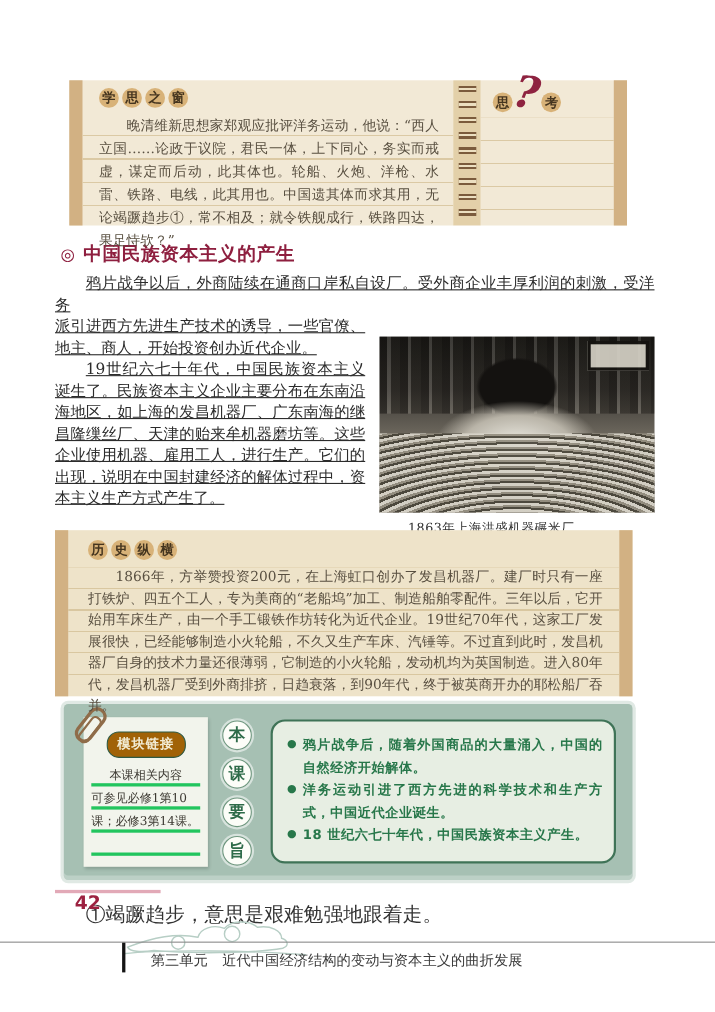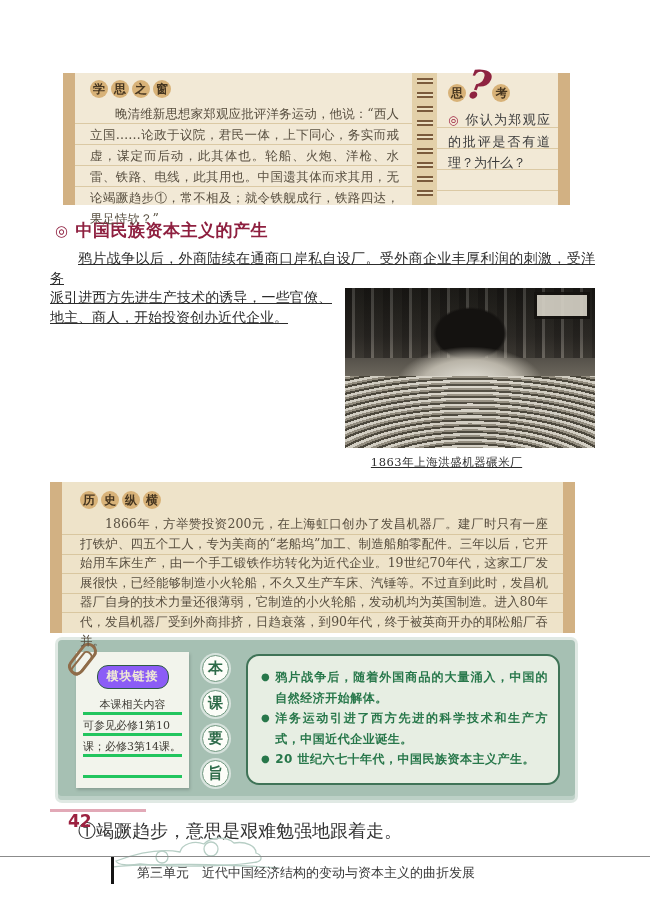--- a/index.html
+++ b/index.html
@@ -54,21 +54,21 @@
   }
   .hmark { font-size:15px; margin-right:7px; }
 
   
   .body-text { position:absolute; left:50px; top:249px; width:545px; color:#2c2c2c;text-decoration:underline; }
   .pline { font-size:14px; line-height:19.5px; text-align:justify; }
   .pline.first { text-indent:2em; }
   .cols { display:flex; gap:13px; }
   .left-col { width:282px; }
   .left-col .indent { text-indent:2em; }
-  .photo-block { width:203px; }
+  .photo-block { width:203px; margin-top:18px; }
   .photo { position:relative; width:250px; height:160px; overflow:hidden;
     background:linear-gradient(to bottom,#201f1c 0%,#3a3733 30%,#6b665c 55%,#8a8478 100%); }
   .ph-top { position:absolute; left:0; top:0; width:100%; height:44%;
     background:repeating-linear-gradient(90deg, rgba(10,8,6,.85) 0 7px, rgba(235,230,220,.25) 7px 10px, rgba(20,18,14,.7) 10px 19px);
     opacity:.55; }
   .ph-sign { position:absolute; right:5px; top:4px; width:56px; height:27px; background:#d8d4c8; border:3px solid #151310; opacity:.9; }
   .ph-person { position:absolute; left:50%; top:2%; width:150px; height:95px; transform:translateX(-50%);
     background:radial-gradient(ellipse 58px 42px at 50% 45%, #141210 0 58%, rgba(0,0,0,0) 64%); }
   .ph-mound { position:absolute; left:50%; top:26%; width:230px; height:110px; transform:translateX(-50%);
     background:radial-gradient(ellipse 100px 52px at 50% 50%, #eceae2 0%, #b9b4a8 48%, rgba(150,144,132,0) 74%); }
@@ -86,21 +86,21 @@
   
   .keynote { position:absolute; left:58px; top:640px; width:517px; height:160px;
     background:#a6c0b3; border-radius:4px;
     box-shadow:0 0 0 3px rgba(166,192,179,.35), inset 0 -4px 0 rgba(255,255,255,.25); }
   .note-card { position:absolute; left:18px; top:12px; width:113px; height:136px; background:#f2f4ec;
     box-shadow:1px 2px 3px rgba(0,0,0,.18); }
   .paperclip { position:absolute; left:-2px; top:-11px; width:17px; height:36px;
     border:3px solid #8f6c49; border-radius:8px; transform:rotate(38deg); background:transparent; }
   .paperclip::after { content:""; position:absolute; left:2px; top:5px; width:7px; height:24px;
     border:2px solid #8f6c49; border-radius:5px; }
-  .ml-badge { margin:13px auto 5px; width:fit-content; background:#8b5cf6; color:#f2ecd4;
+  .ml-badge { margin:13px auto 5px; width:fit-content; background:#a16207; color:#f2ecd4;
     font-family:"DejaVu Sans","Liberation Sans",sans-serif; font-weight:bold; font-size:12px;
     padding:2px 9px 3px; border-radius:11px; letter-spacing:1px; border:1px solid #2e5a44; }
   .ml-lines { margin:2px 7px 0; font-size:11px; color:#3d3a33; }
   .ml-line { border-bottom:3px solid #22c55e; line-height:21px; height:21px; white-space:nowrap; overflow:hidden; }
   .ml-line.fl { text-indent:1.5em; }
   .circle-col { position:absolute; left:144px; top:15px; display:flex; flex-direction:column; gap:8px; }
   .gchar { width:27px; height:27px; border-radius:50%; background:#fcfdf8; border:1px solid #6f977f;
     color:#2e6b49; font-weight:bold; font-size:15px; display:flex; align-items:center; justify-content:center;
     font-family:"DejaVu Sans","Liberation Sans",sans-serif; box-shadow:0 0 0 2px rgba(255,255,255,.55); }
   .bullet-box { position:absolute; left:188px; top:14px; width:314px; height:131px; background:#e7eee3;
@@ -139,33 +139,33 @@
       </div>
     </div>
     <div class="binding"></div>
     <div class="card-right">
       <div class="cr-inner ruled">
         <div class="sikao-title">
           <span class="cchar">思</span>
           <span class="bigq">?</span>
           <span class="cchar">考</span>
         </div>
-        <p class="sikao-text"><span class="red-marker">◎</span> <span>你认为郑观应的批评是否有道理？为什么？</span></p>
       </div>
       <div class="strip-r"></div>
     </div>
   </div>
 
   <h2 class="heading"><span class="hmark">◎</span><span>中国民族资本主义的产生</span></h2>
 
   <div class="body-text">
     <p class="pline first">鸦片战争以后，外商陆续在通商口岸私自设厂。受外商企业丰厚利润的刺激，受洋务</p>
     <div class="cols">
       <div class="left-col">
         <p class="pline">派引进西方先进生产技术的诱导，一些官僚、地主、商人，开始投资创办近代企业。</p>
+        <p class="pline indent">19世纪六七十年代，中国民族资本主义诞生了。民族资本主义企业主要分布在东南沿海地区，如上海的发昌机器厂、广东南海的继昌隆缫丝厂、天津的贻来牟机器磨坊等。这些企业使用机器、雇用工人，进行生产。它们的出现，说明在中国封建经济的解体过程中，资本主义生产方式产生了。</p>
       </div>
       <figure class="photo-block">
         <div class="photo">
           <div class="ph-top"></div>
           <div class="ph-sign"></div>
           <div class="ph-person"></div>
           <div class="ph-mound"></div>
           <div class="ph-arcs"></div>
         </div>
         <figcaption class="photo-caption">1863年上海洪盛机器碾米厂</figcaption>
@@ -208,21 +208,21 @@
       <div class="bullet-item">
           <span class="dot">●</span>
           <span>鸦片战争后，随着外国商品的大量涌入，中国的自然经济开始解体。</span>
         </div>
       <div class="bullet-item">
           <span class="dot">●</span>
           <span>洋务运动引进了西方先进的科学技术和生产方式，中国近代企业诞生。</span>
         </div>
       <div class="bullet-item">
           <span class="dot">●</span>
-          <span>20 世纪六七十年代，中国民族资本主义产生。</span>
+          <span>18 世纪六七十年代，中国民族资本主义产生。</span>
         </div>
     </div>
   </div>
 
   <div class="footnote-divider"></div>
   <p class="footnote">①竭蹶趋步，意思是艰难勉强地跟着走。</p>
 
   <svg class="cloud" width="170" height="40" viewBox="0 0 170 40">
     <g fill="none" stroke="#b7cec5" stroke-width="1.3">
       <path d="M6 27 C 30 18, 50 14, 70 18 C 72 10, 84 6, 94 10 C 100 3, 116 2, 124 9 C 136 7, 146 12, 146 19 C 152 21, 153 26, 147 28 C 120 33, 60 33, 30 30 C 18 32, 8 31, 6 27 Z"></path>

